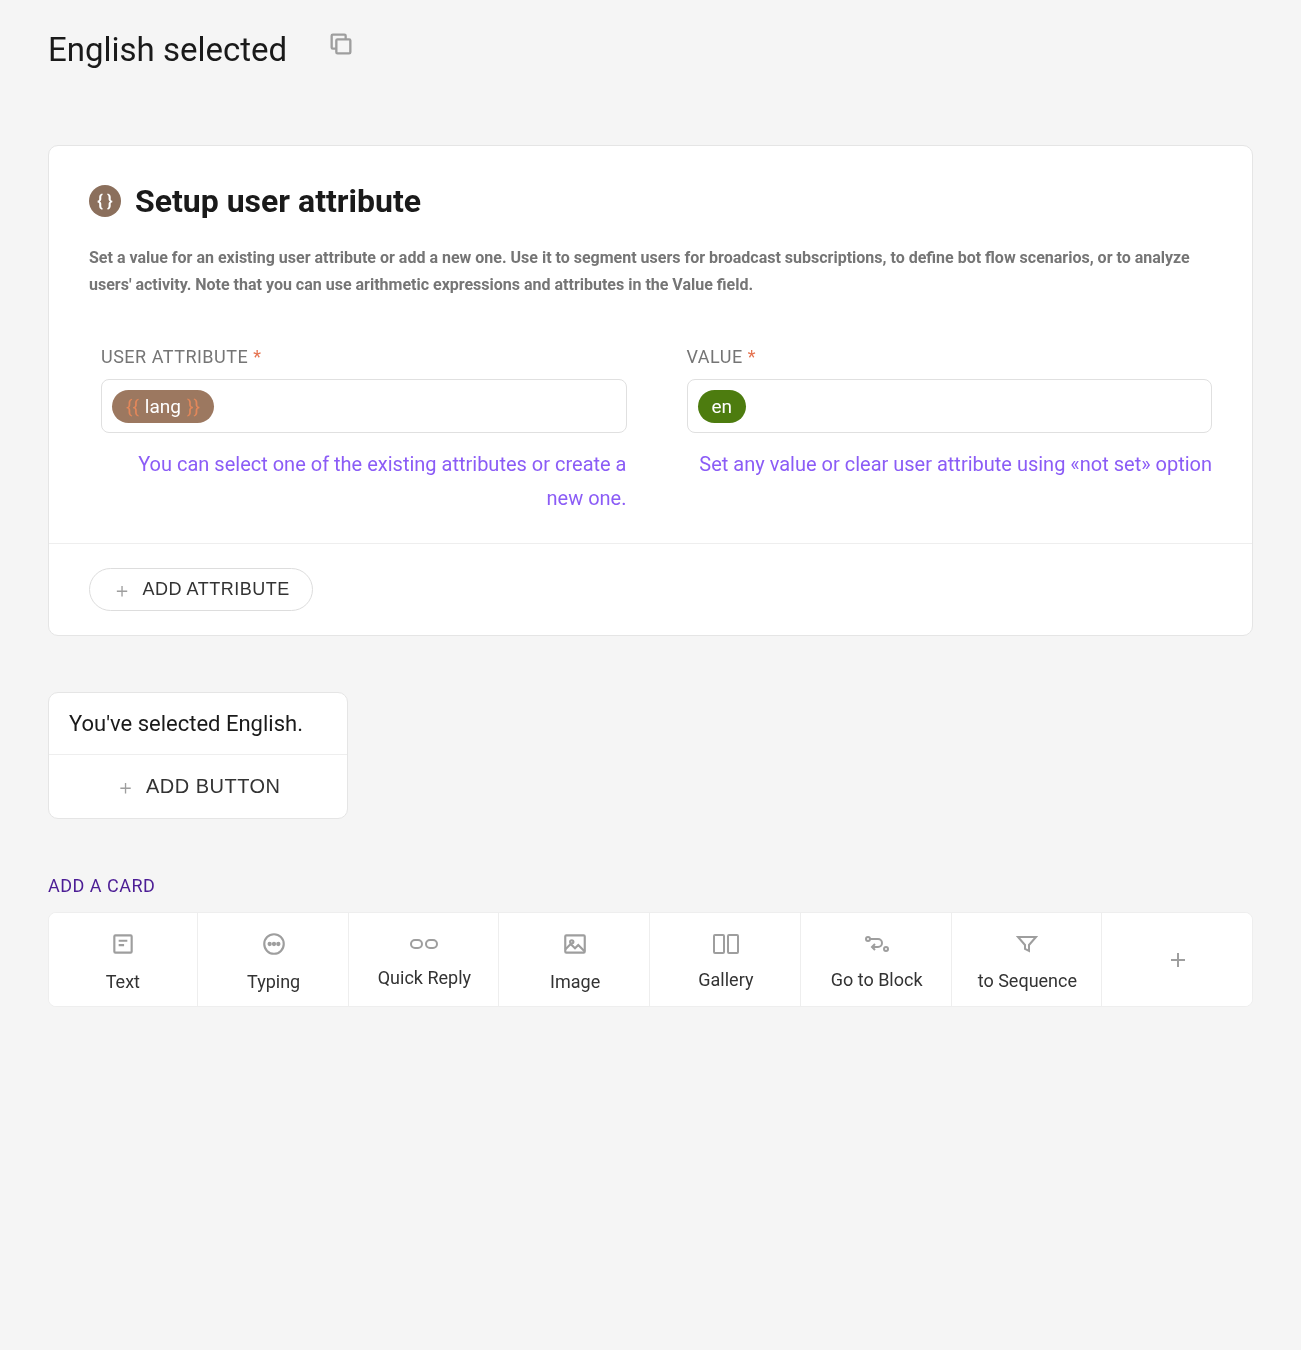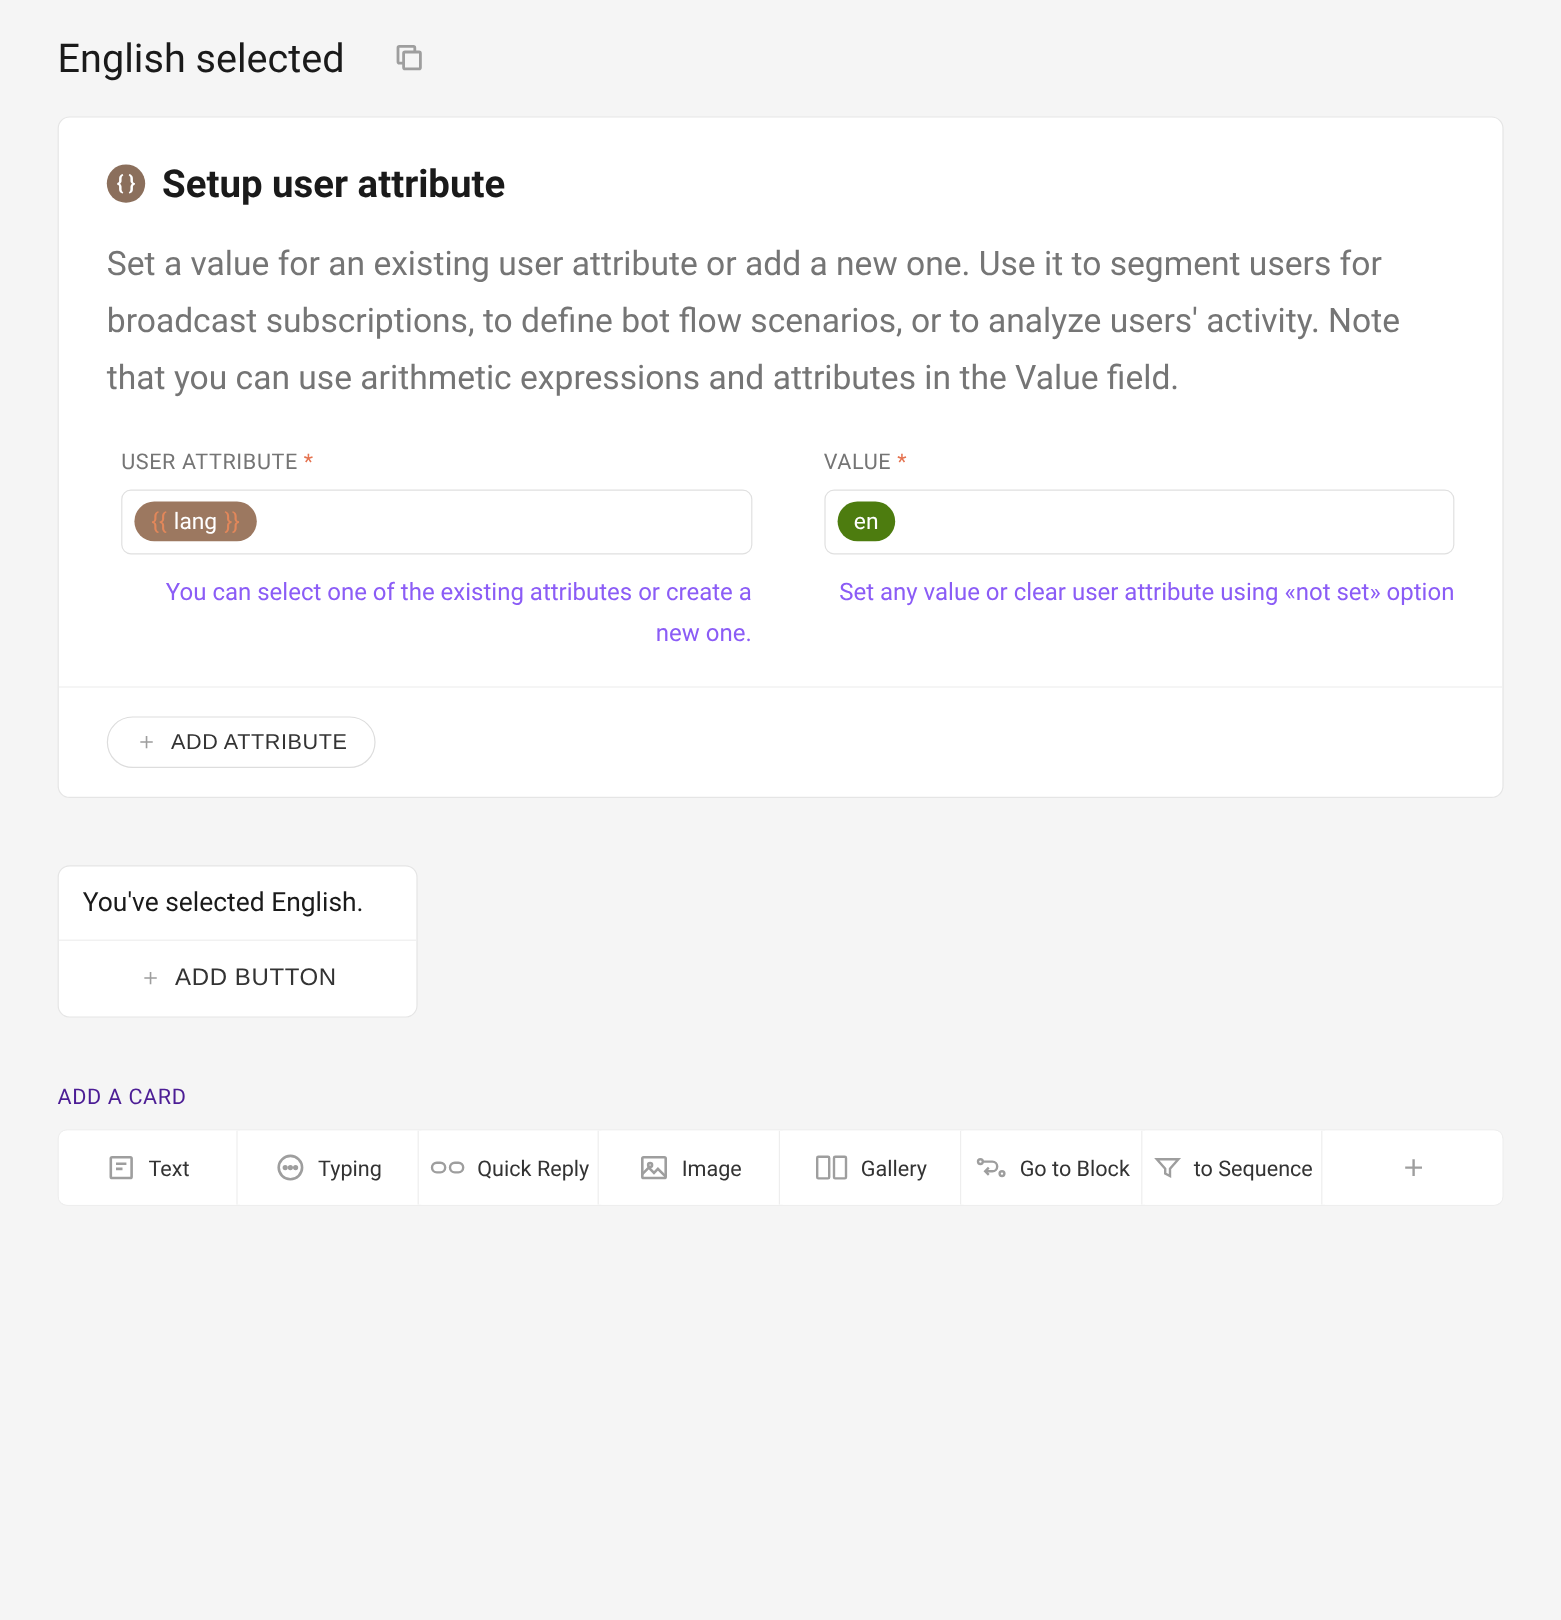--- a/index.html
+++ b/index.html
@@ -4,23 +4,22 @@
   <style>
     * { box-sizing: border-box; margin: 0; padding: 0; }
     body {
       font-family: -apple-system, BlinkMacSystemFont, "Segoe UI", Roboto, Helvetica, Arial, sans-serif;
       background: #f5f5f5;
       padding: 30px 48px;
       color: #1a1a1a;
     }
     .header {
       display: flex;
-      align-items: center;
       gap: 40px;
-      margin-bottom: 28px;
+      margin-bottom: 76px;
     }
     .page-title {
       font-size: 33px;
       font-weight: 400;
       color: #1a1a1a;
     }
     .copy-icon {
       color: #9e9e9e;
       cursor: pointer;
     }
@@ -50,24 +49,25 @@
       color: #fff;
       font-size: 17px;
       font-weight: 600;
     }
     .card-title {
       font-size: 32px;
       font-weight: 700;
       color: #1a1a1a;
     }
     .card-desc {
-      font-size: 28px;
+      font-size: 16px;
       line-height: 1.7;
       color: #757575;
-      margin-bottom: 36px;
+      margin-bottom: 48px;
+      font-weight: bold;
     }
     .fields {
       display: flex;
       gap: 48px;
     }
     .field {
       flex: 1;
       margin-left: 12px;
     }
     .field-label {
@@ -175,21 +175,21 @@
       gap: 2px;
       background: #fff;
       border: 1px solid #eee;
       border-radius: 8px;
       overflow: hidden;
     }
     .card-option {
       flex: 1;
       min-width: 0;
       display: flex;
-      flex-direction: row;
+      flex-direction: column;
       align-items: center;
       justify-content: center;
       padding: 18px 4px 14px 4px;
       gap: 10px;
       cursor: pointer;
       border-right: 1px solid #eee;
       background: #fff;
     }
     .card-option:last-child { border-right: none; }
     .card-option-label {

